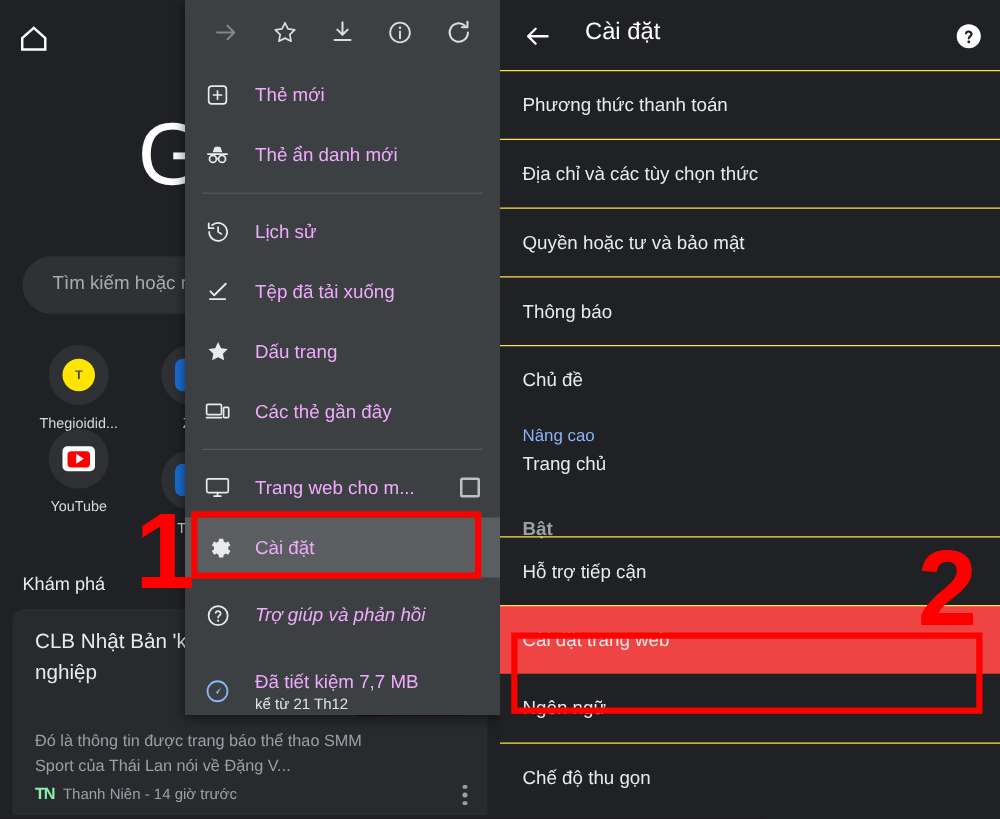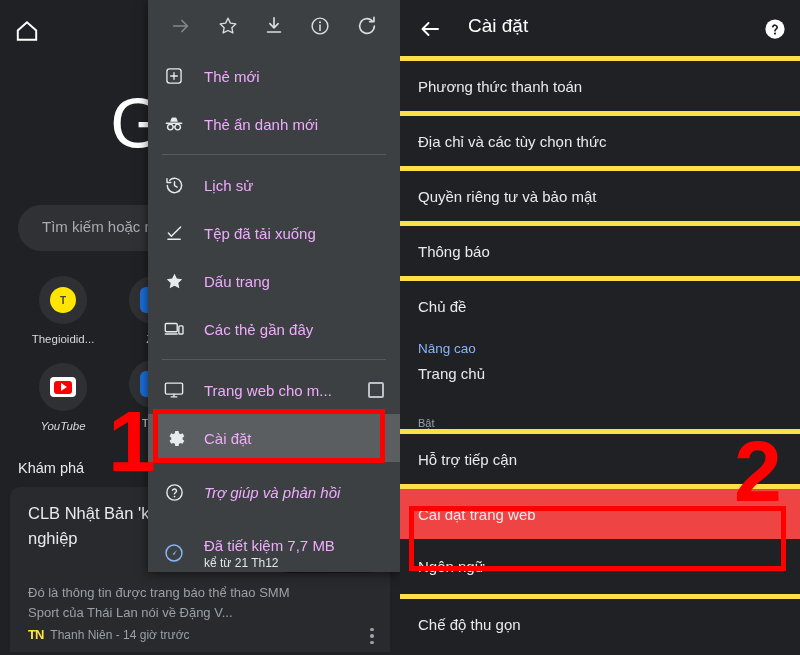--- a/index.html
+++ b/index.html
@@ -83,21 +83,21 @@
     overflow:hidden;
   }
   .news-thumb span {
     position:absolute; left:2px; right:2px; top:16px; text-align:center;
     font-size: 11px; color:#fff; font-weight:bold; letter-spacing:-.2px;
   }
   .news-src {
     position: absolute; left: 18px; bottom: 10px;
     font-size: 12px; color: #9aa0a6; display: flex; align-items: center; gap: 7px;
   }
-  .tn-logo { color:#fde047; font-weight: bold; font-size: 13px; letter-spacing:-1px; }
+  .tn-logo { color:#86efac; font-weight: bold; font-size: 13px; letter-spacing:-1px; }
   .news-more {
     position: absolute; right: 16px; bottom: 8px; width: 4px;
     display:flex; flex-direction: column; gap: 3px;
   }
   .news-more b { width:3.5px; height:3.5px; background:#9aa0a6; border-radius:50%; display:block; }
 
   
   .menu {
     position: absolute; left: 148px; top: 0; width: 252px; height: 572px;
     background: #3c4043;
@@ -139,24 +139,24 @@
   .set-back { position: absolute; left: 18px; top: 17px; width: 24px; height: 24px; }
   .set-title {
     position: absolute; left: 68px; top: 15px;
     font-size: 19px; color: #ffffff;
   }
   .set-help { position: absolute; right: 14px; top: 18px; width: 22px; height: 22px; }
   .set-list { position: relative; }
   .sr {
     position: relative; height: 55px; display: flex; flex-direction: column;
     justify-content: center; padding: 0 18px;
-    border-top: 5px solid #fde047;
+    border-top: 1px solid #fde047;
   }
   .sr .sr-label { font-size: 15px; color: #e8eaed; }
-  .sr .sr-sub { font-size: 11px; color: #9aa0a6; margin-top: 3px; }
+  .sr .sr-sub { font-size: 15px; color: #9aa0a6; margin-top: 3px; font-weight: bold; }
   .sr.tall { height: 64px; gap: 32px; }
   .sr.nodiv { border-top: none; }
   .sr.section {
     height: 34px; border-top: none;
   }
   .sr.section .sr-label { font-size: 13.5px; color: #8ab4f8; font-weight: 500; }
   .sr.highlight { background: #ef4444; }
 
   
   .redbox {
@@ -192,21 +192,21 @@
             <div class="badge-t">T</div>
           </div>
         <div class="sc-label">Thegioidid...</div>
       </div>
       <div class="sc" style="left:108px;top:0;">
         <div class="sc-circle">
             <div class="badge-blue"></div>
           </div>
         <div class="sc-label">Za</div>
       </div>
-      <div class="sc" style="left:18px;top:87px;font-style:italic;">
+      <div class="sc" style="left:18px;top:67px;">
         <div class="sc-circle">
             <div class="badge-yt">
               <i></i>
             </div>
           </div>
         <div class="sc-label">YouTube</div>
       </div>
       <div class="sc" style="left:108px;top:84px;">
         <div class="sc-circle">
             <div class="badge-blue"></div>
@@ -391,21 +391,21 @@
     </div>
 
     <div class="set-list">
       <div class="sr">
         <span class="sr-label">Phương thức thanh toán</span>
       </div>
       <div class="sr">
         <span class="sr-label">Địa chỉ và các tùy chọn thức</span>
       </div>
       <div class="sr">
-        <span class="sr-label">Quyền riêng tư và bảo mật</span>
+        <span class="sr-label">Quyền hoặc tư và bảo mật</span>
       </div>
       <div class="sr">
         <span class="sr-label">Thông báo</span>
       </div>
       <div class="sr">
         <span class="sr-label">Chủ đề</span>
       </div>
       <div class="sr section">
         <span class="sr-label">Nâng cao</span>
       </div>

